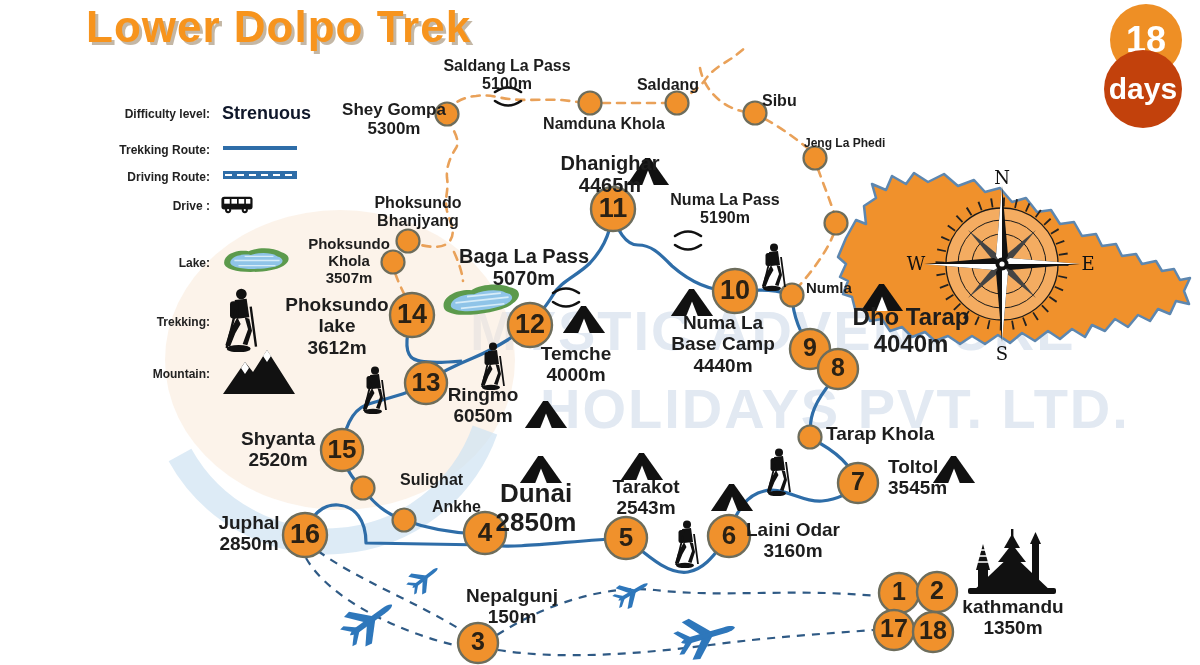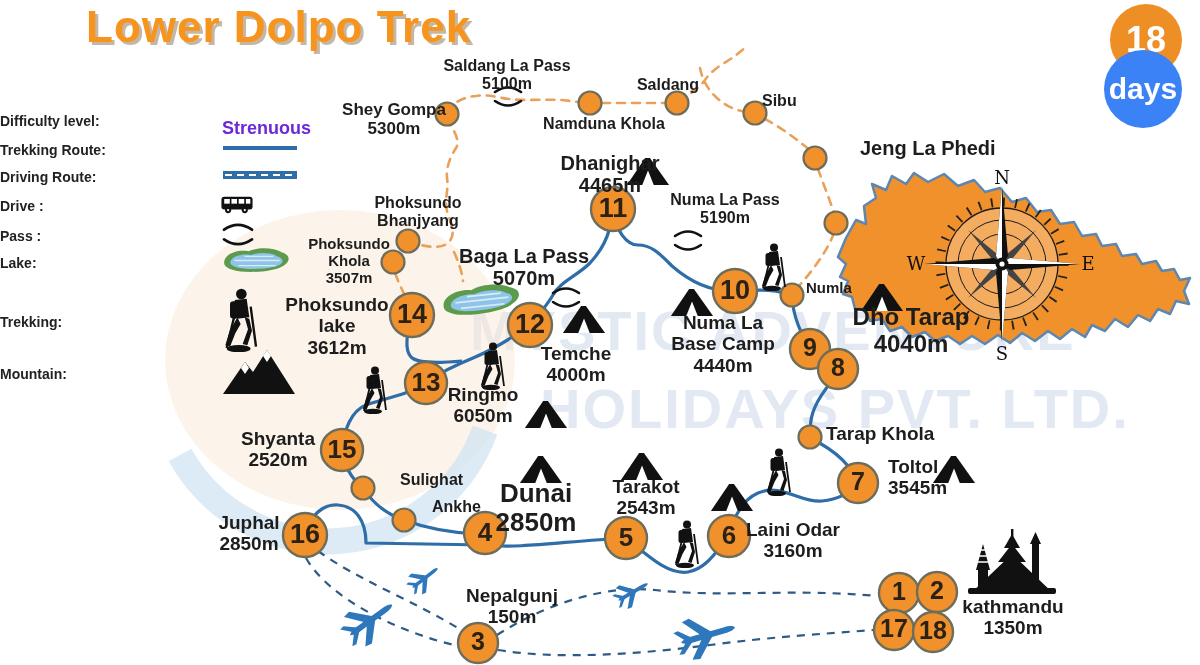--- a/index.html
+++ b/index.html
@@ -8,27 +8,27 @@
   .wm{position:absolute;z-index:1;font-weight:bold;font-size:56px;letter-spacing:2px;
       color:#E2E9F2;white-space:nowrap;}
   #map-svg{position:absolute;left:0;top:0;z-index:2;}
   .labels{position:absolute;left:0;top:0;width:1200px;height:665px;z-index:3;pointer-events:none;}
   .map-label{position:absolute;font-weight:bold;color:#1D1D1D;line-height:1.12;white-space:nowrap;}
   .map-label.center{transform:translateX(-50%);text-align:center;}
   .chrome{position:absolute;left:0;top:0;width:984px;height:665px;z-index:4;pointer-events:none;}
   .title{position:absolute;left:86px;top:2px;font-size:44px;font-weight:bold;color:#F7941D;
          letter-spacing:1px;text-shadow:3px 3px 0 rgba(125,95,55,0.45);}
   .legend-row{position:absolute;left:0;width:340px;display:flex;align-items:center;}
-  .legend-label{width:210px;font-size:14px;font-weight:bold;color:#222;}
-  .legend-value{margin-left:12px;font-size:18px;font-weight:bold;color:#6d28d9;margin-top:15px;}
+  .legend-label{width:210px;text-align:right;font-size:12px;font-weight:bold;color:#222;}
+  .legend-value{margin-left:12px;font-size:18px;font-weight:bold;color:#0f172a;}
   .legend-icon{margin-left:10px;display:inline-block;}
   .badge{position:absolute;border-radius:50%;display:flex;align-items:center;justify-content:center;
          color:#fff;font-weight:bold;}
   .badge-18{left:1110px;top:4px;width:72px;height:72px;background:#EE8F25;font-size:36px;}
-  .badge-days{left:1104px;top:50px;width:78px;height:78px;background:#3b82f6;font-size:30px;}
+  .badge-days{left:1104px;top:50px;width:78px;height:78px;background:#c2410c;font-size:30px;}
 </style>
 </head>
 <body>
 
 <div class="stage">
 
   <div class="wm" style="left:470px;top:298px;">MYSTIC ADVENTURE</div>
   <div class="wm" style="left:540px;top:376px;">HOLIDAYS PVT. LTD.</div>
 
   <svg id="map-svg" width="1200" height="665" viewBox="0 0 1200 665">
@@ -298,21 +298,21 @@
       </div>
       <div class="map-label center" style="left: 604px; top: 115px; font-size: 16px;">
         <div>Namduna Khola</div>
       </div>
       <div class="map-label center" style="left: 668px; top: 76px; font-size: 16px;">
         <div>Saldang</div>
       </div>
       <div class="map-label" style="left: 762px; top: 92px; font-size: 16px;">
         <div>Sibu</div>
       </div>
-      <div class="map-label" style="left: 860px; top: 137px; font-size: 20px;">
+      <div class="map-label" style="left: 804px; top: 137px; font-size: 12px;">
         <div>Jeng La Phedi</div>
       </div>
       <div class="map-label center" style="left: 418px; top: 194px; font-size: 16px;">
         <div>Phoksundo</div>
         <div>Bhanjyang</div>
       </div>
       <div class="map-label center" style="left: 349px; top: 236px; font-size: 15px;">
         <div>Phoksundo</div>
         <div>Khola</div>
         <div>3507m</div>
@@ -425,28 +425,20 @@
       </span>
     </div>
     <div class="legend-row" style="top:194px">
       <span class="legend-label">Drive :</span>
       <span class="legend-icon">
         <svg width="34" height="20" viewBox="0 0 30 18">
             <use href="#bus-symbol" width="30" height="18"></use>
           </svg>
       </span>
     </div>
-    <div class="legend-row" style="top:219px">
-      <span class="legend-label">Pass :</span>
-      <span class="legend-icon">
-        <svg width="36" height="30" viewBox="-15 -14 30 28">
-            <use href="#pass-shape"></use>
-          </svg>
-      </span>
-    </div>
     <div class="legend-row" style="top:246px">
       <span class="legend-label">Lake:</span>
       <span class="legend-icon">
         <svg width="74" height="29" viewBox="0 0 36 14">
             <use href="#lake-symbol" width="36" height="14"></use>
           </svg>
       </span>
     </div>
     <div class="legend-row" style="top:288px">
       <span class="legend-label">Trekking:</span>

